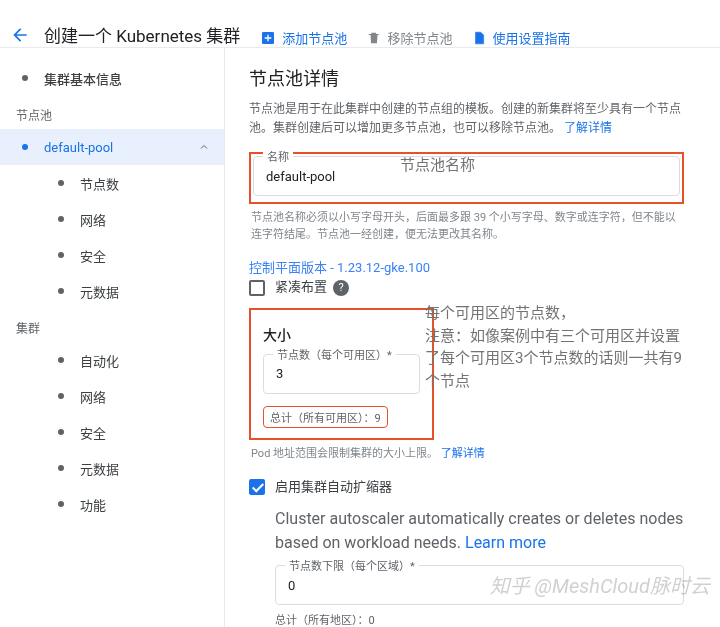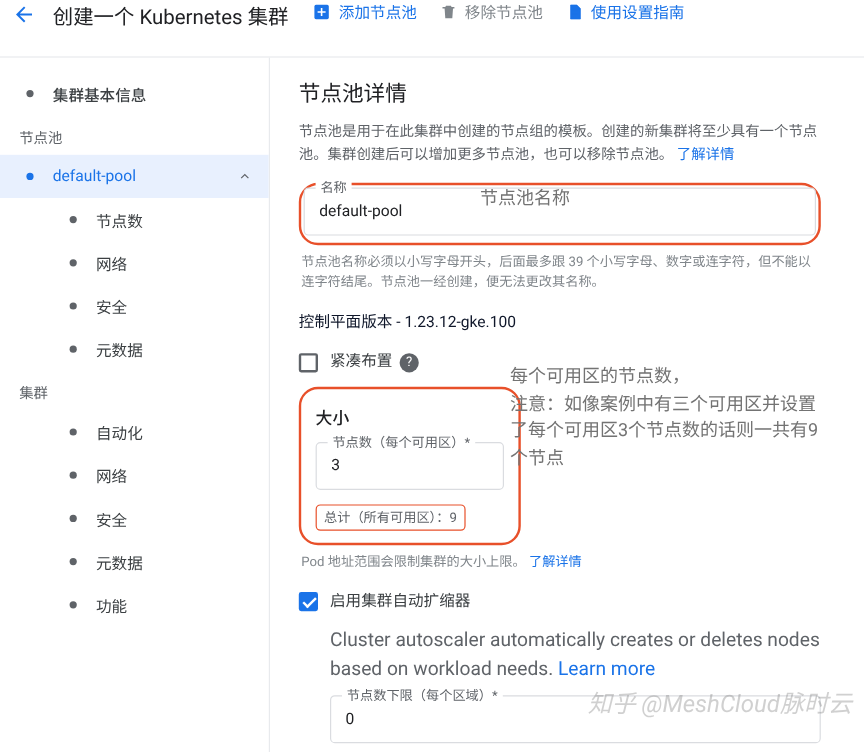--- a/index.html
+++ b/index.html
@@ -1,17 +1,17 @@
 <!DOCTYPE html>
 <html><head>
 <meta charset="utf-8">
 <style>
 *{box-sizing:border-box;margin:0;padding:0;font-family:Roboto,"Noto Sans CJK SC",Arial,sans-serif}
 body{background:#fff;color:#3c4043;font-size:13px;width:720px;height:627px;overflow:hidden;position:relative}
-.header{display:flex;align-items:flex-start;height:48px;padding:0 8px;border-bottom:1px solid #e8eaed}
+.header{display:flex;align-items:flex-end;height:48px;padding:0 8px;border-bottom:1px solid #e8eaed}
 .back{width:24px;height:24px;display:flex;align-items:center;justify-content:center;cursor:pointer;color:#5f6368;margin-right:12px}
 .title{font-size:17px;color:#202124;flex:0 0 auto;margin-right:20px}
 .action{display:flex;align-items:center;color:#1a73e8;font-size:13px;margin-right:20px;cursor:pointer}
 .action.dis{color:#80868b}
 .action .ic{margin-right:6px}
 .body{display:flex;height:579px}
 .side{width:225px;border-right:1px solid #e8eaed;padding-top:12px;overflow-y:auto}
 .srow{display:flex;align-items:center;height:36px;padding-left:22px;cursor:pointer;font-size:13px;color:#3c4043;position:relative}
 .srow.sel{color:#1a73e8;background:#e8f0fe}
 .srow.h{font-weight:500}
@@ -22,29 +22,29 @@
 .srow.sel .dot{background:#1a73e8}
 .chev{position:absolute;right:14px;color:#5f6368}
 .main{flex:1;padding:16px 36px 16px 24px;overflow-y:auto;position:relative}
 h2{font-size:18px;font-weight:400;color:#202124;margin-bottom:10px}
 .desc{font-size:12px;color:#5f6368;line-height:1.6;margin-bottom:14px}
 .link{color:#1a73e8;cursor:pointer}
 .field{position:relative;margin-bottom:4px}
 .field .fl{position:absolute;top:-8px;left:10px;background:#fff;padding:0 4px;font-size:11px;color:#5f6368}
 .field input{width:100%;height:40px;border:1px solid #dadce0;border-radius:4px;padding:0 12px;font-size:13px;color:#202124;outline:none}
 .hint{font-size:11px;color:#80868b;line-height:1.5;margin-bottom:14px;padding-left:2px}
-.plain{font-size:13px;color:#0f172a;margin-bottom:14px}
+.plain{font-size:13px;color:#3b82f6;}
 .cbrow{display:flex;align-items:flex-end;margin-bottom:12px}
 .cb{width:16px;height:16px;border:2px solid #5f6368;border-radius:2px;margin-right:10px;margin-top:1px;flex:0 0 auto;cursor:pointer}
 .cb.on{background:#1a73e8;border-color:#1a73e8;position:relative}
 .cb.on::after{content:'';position:absolute;left:4px;top:0;width:4px;height:9px;border:solid #fff;border-width:0 2px 2px 0;transform:rotate(45deg)}
 .cblabel{font-size:13px;color:#3c4043}
 .help{display:inline-flex;width:16px;height:16px;border-radius:50%;background:#5f6368;color:#fff;align-items:center;justify-content:center;font-size:11px;margin-left:6px}
 .box{border:1px solid #dadce0;border-radius:4px;padding:14px 12px 10px;margin-bottom:6px}
-.redbox{border:2px solid #e8502a;border-radius:16px}
+.redbox{border:2px solid #e8502a;border-radius:0}
 .box h3,.group h3{font-size:14px;font-weight:500;color:#202124;margin-bottom:10px}
 .total{font-size:11px;color:#5f6368;margin-top:6px}
 .ann{position:absolute;color:#737373;font-size:15px;line-height:1.5;z-index:5;pointer-events:none}
 .wm{position:absolute;right:10px;bottom:28px;color:rgba(120,120,120,.35);font-size:20px;font-style:italic;pointer-events:none}
 svg{display:block}
 .subhint{font-size:16px;color:#5f6368;margin:4px 0 10px 26px;line-height:1.5}
 .indent{margin-left:26px}
 </style>
 </head>
 <body>

